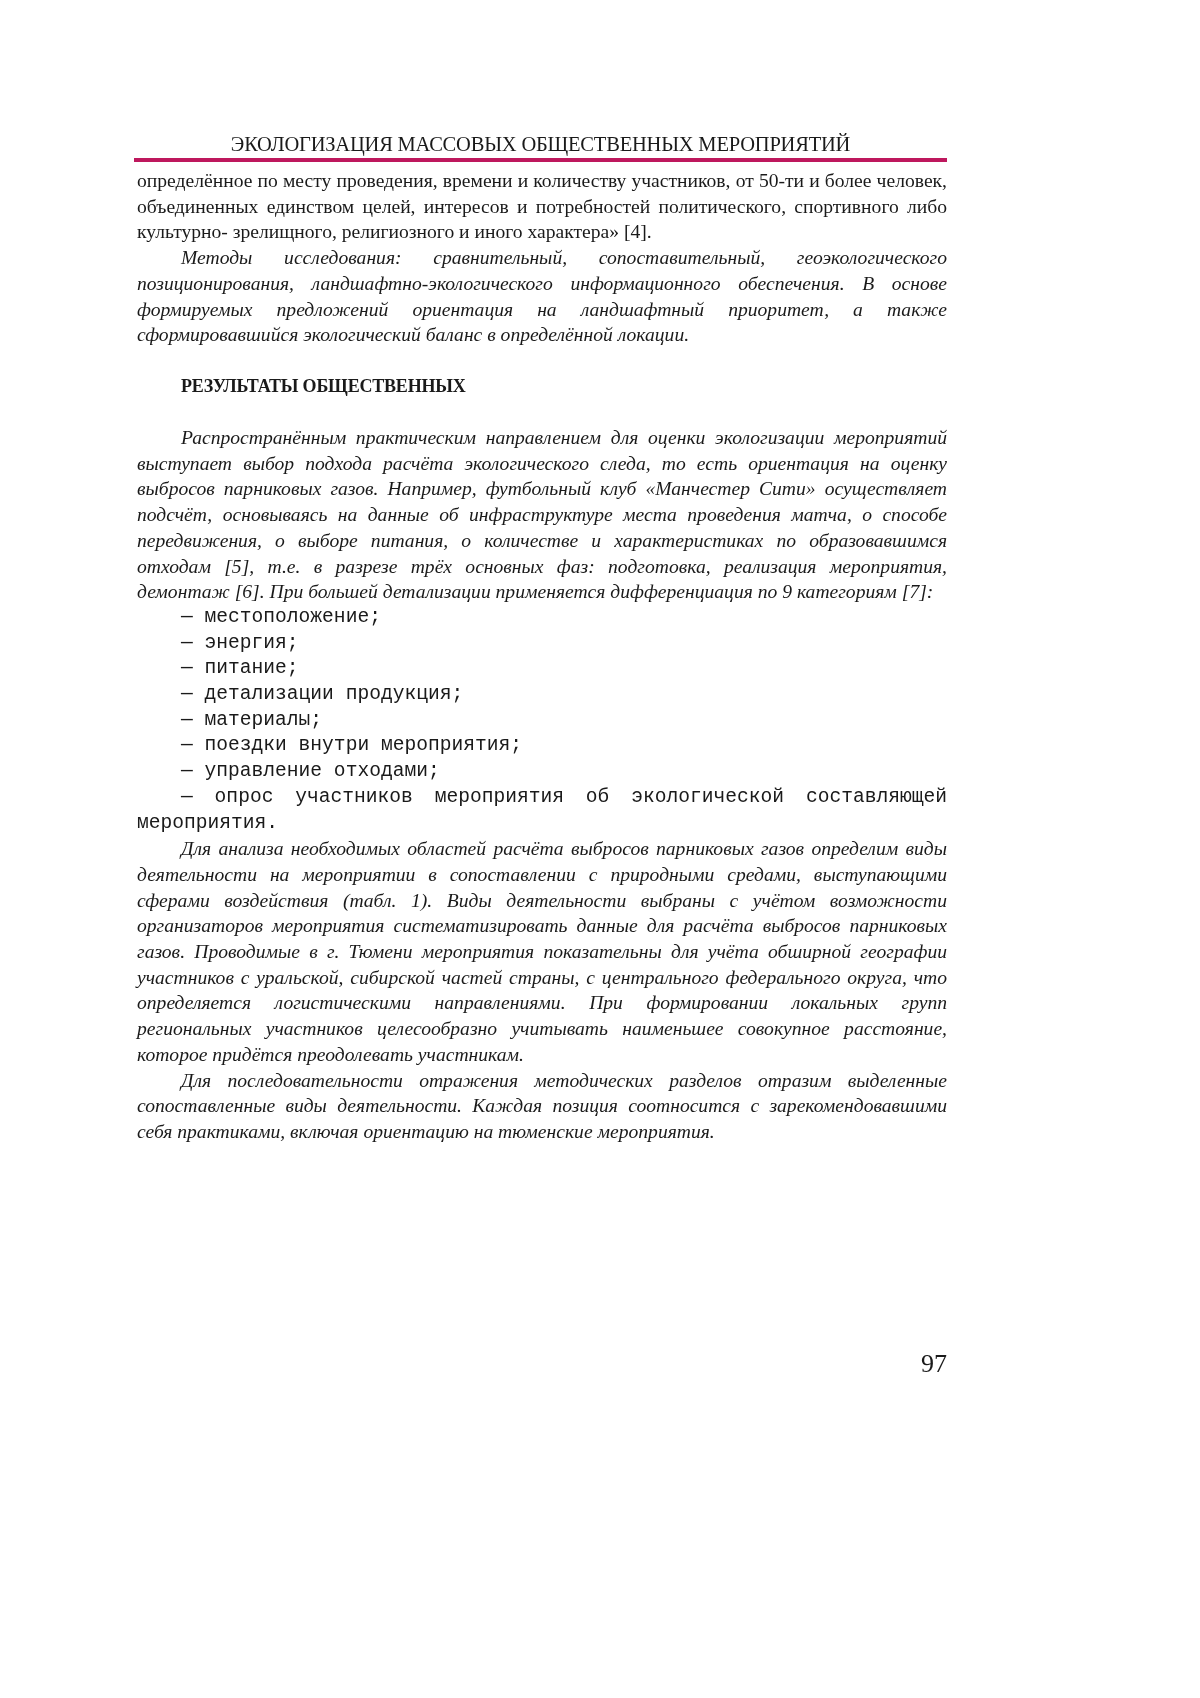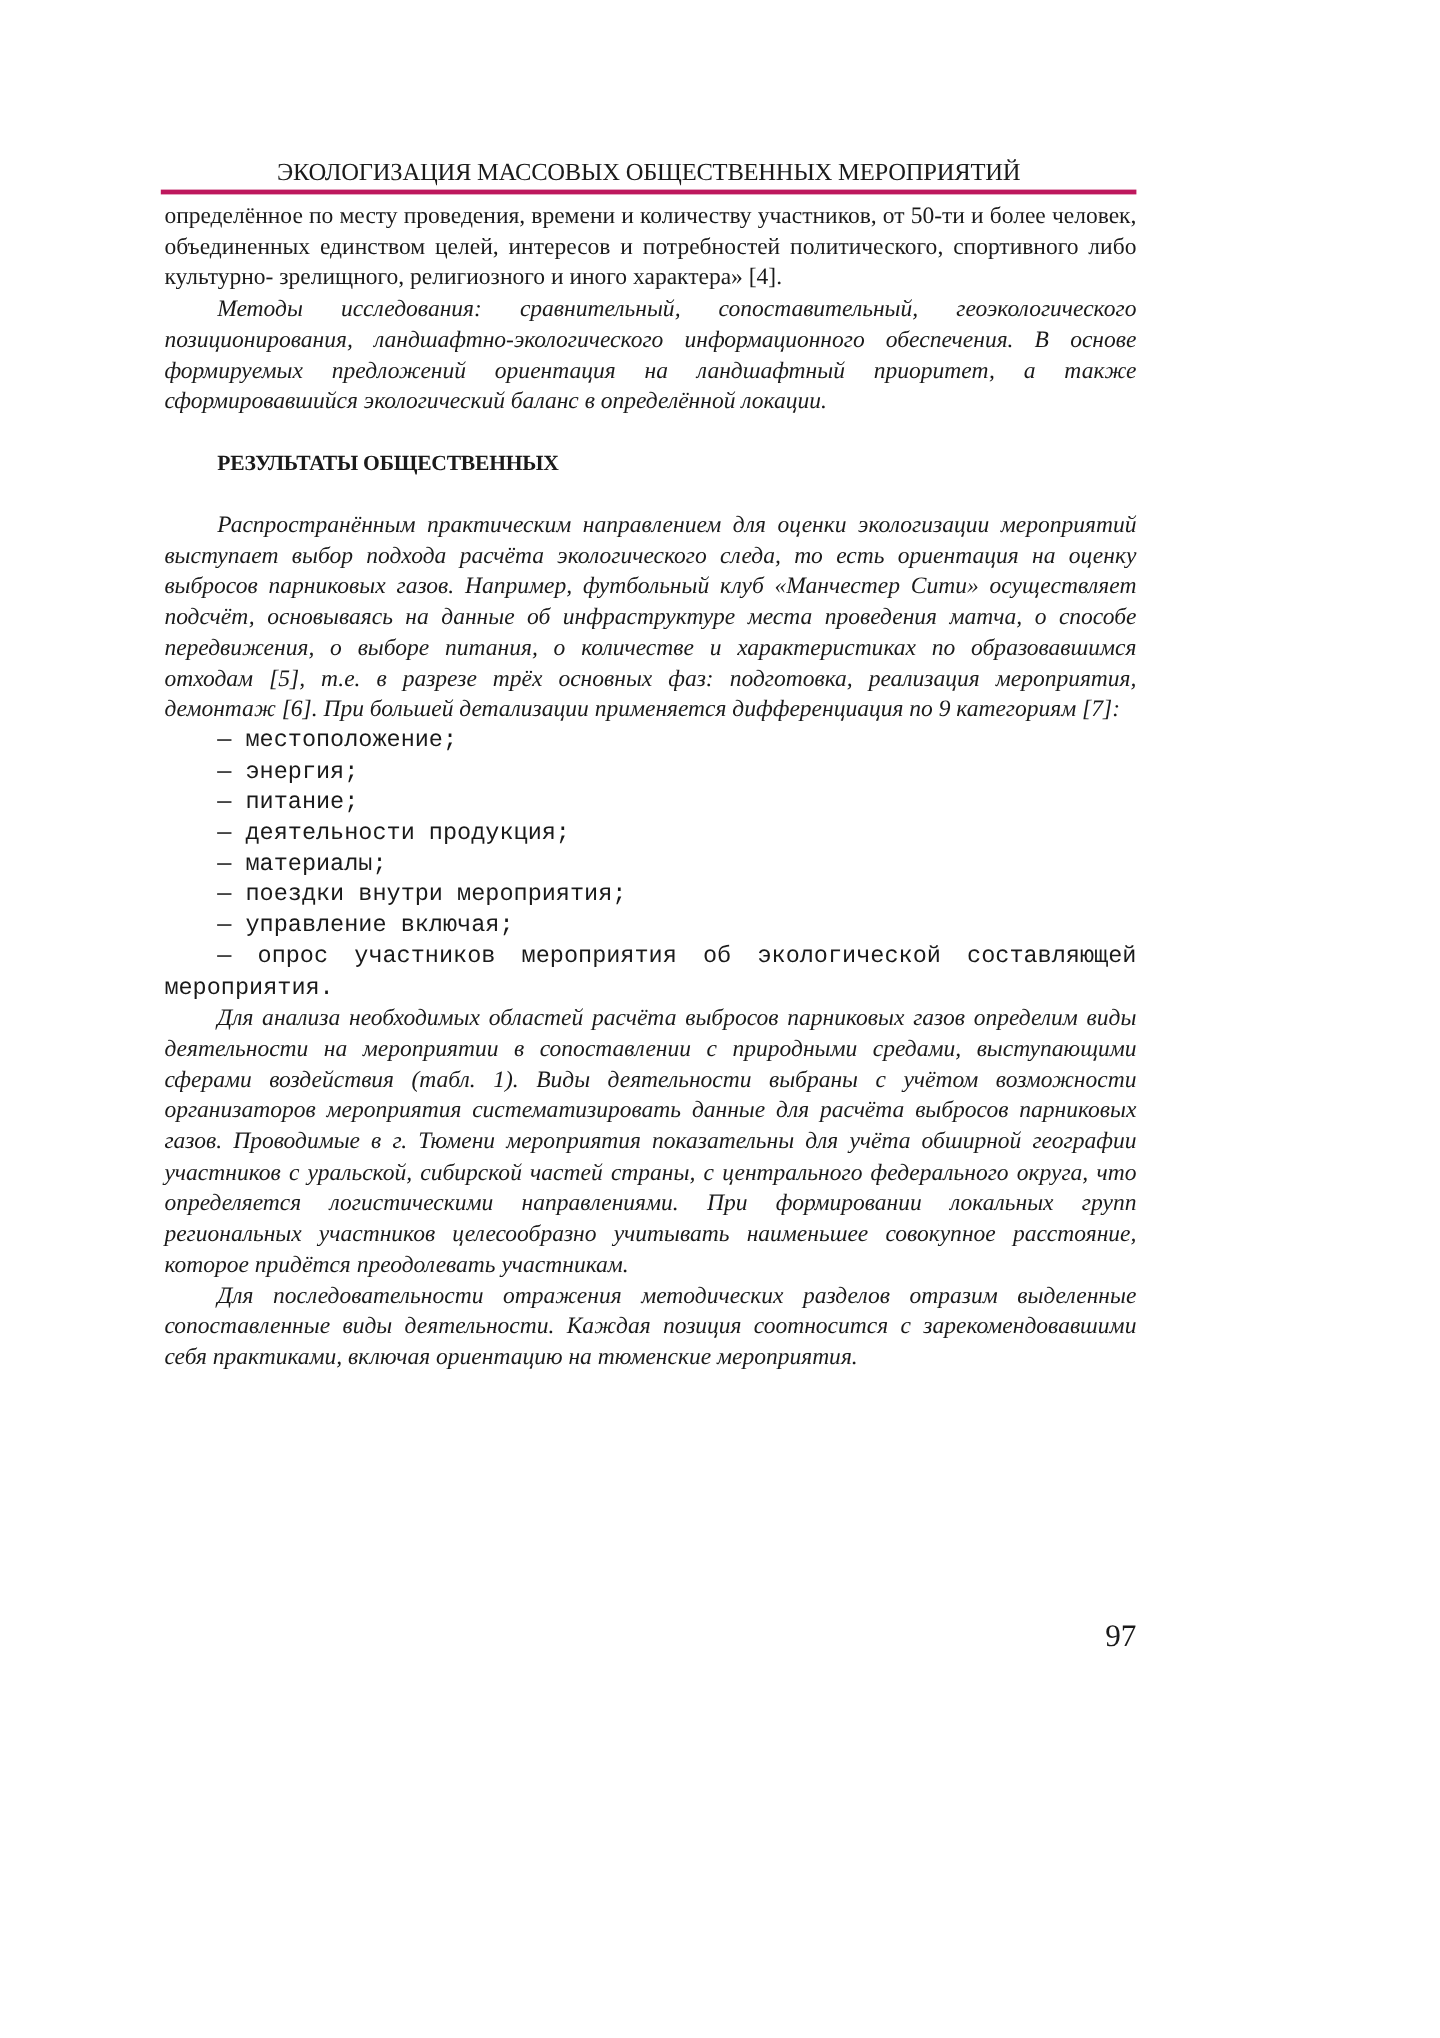--- a/index.html
+++ b/index.html
@@ -97,24 +97,24 @@
     <p class="para indent">Методы исследования: сравнительный, сопоставительный, геоэкологического позиционирования, ландшафтно-экологического информационного обеспечения. В основе формируемых предложений ориентация на ландшафтный приоритет, а также сформировавшийся экологический баланс в определённой локации.</p>
 
     <h2 class="section-heading">РЕЗУЛЬТАТЫ ОБЩЕСТВЕННЫХ</h2>
 
     <p class="para indent">Распространённым практическим направлением для оценки экологизации мероприятий выступает выбор подхода расчёта экологического следа, то есть ориентация на оценку выбросов парниковых газов. Например, футбольный клуб «Манчестер Сити» осуществляет подсчёт, основываясь на данные об инфраструктуре места проведения матча, о способе передвижения, о выборе питания, о количестве и характеристиках по образовавшимся отходам [5], т.е. в разрезе трёх основных фаз: подготовка, реализация мероприятия, демонтаж [6]. При большей детализации применяется дифференциация по 9 категориям [7]:</p>
 
     <ul class="bullet-list">
       <li><span class="dash">—</span> <span>местоположение;</span></li>
       <li><span class="dash">—</span> <span>энергия;</span></li>
       <li><span class="dash">—</span> <span>питание;</span></li>
-      <li><span class="dash">—</span> <span>деятельности продукция;</span></li>
+      <li><span class="dash">—</span> <span>детализации продукция;</span></li>
       <li><span class="dash">—</span> <span>материалы;</span></li>
       <li><span class="dash">—</span> <span>поездки внутри мероприятия;</span></li>
-      <li><span class="dash">—</span> <span>управление включая;</span></li>
+      <li><span class="dash">—</span> <span>управление отходами;</span></li>
       <li><span class="dash">—</span> <span>опрос участников мероприятия об экологической составляющей мероприятия.</span></li>
     </ul>
 
     <p class="para indent">Для анализа необходимых областей расчёта выбросов парниковых газов определим виды деятельности на мероприятии в сопоставлении с природными средами, выступающими сферами воздействия (табл. 1). Виды деятельности выбраны с учётом возможности организаторов мероприятия систематизировать данные для расчёта выбросов парниковых газов. Проводимые в г. Тюмени мероприятия показательны для учёта обширной географии участников с уральской, сибирской частей страны, с центрального федерального округа, что определяется логистическими направлениями. При формировании локальных групп региональных участников целесообразно учитывать наименьшее совокупное расстояние, которое придётся преодолевать участникам.</p>
 
     <p class="para indent">Для последовательности отражения методических разделов отразим выделенные сопоставленные виды деятельности. Каждая позиция соотносится с зарекомендовавшими себя практиками, включая ориентацию на тюменские мероприятия.</p>
 
   </div>
 
   <div class="page-number">97</div>

